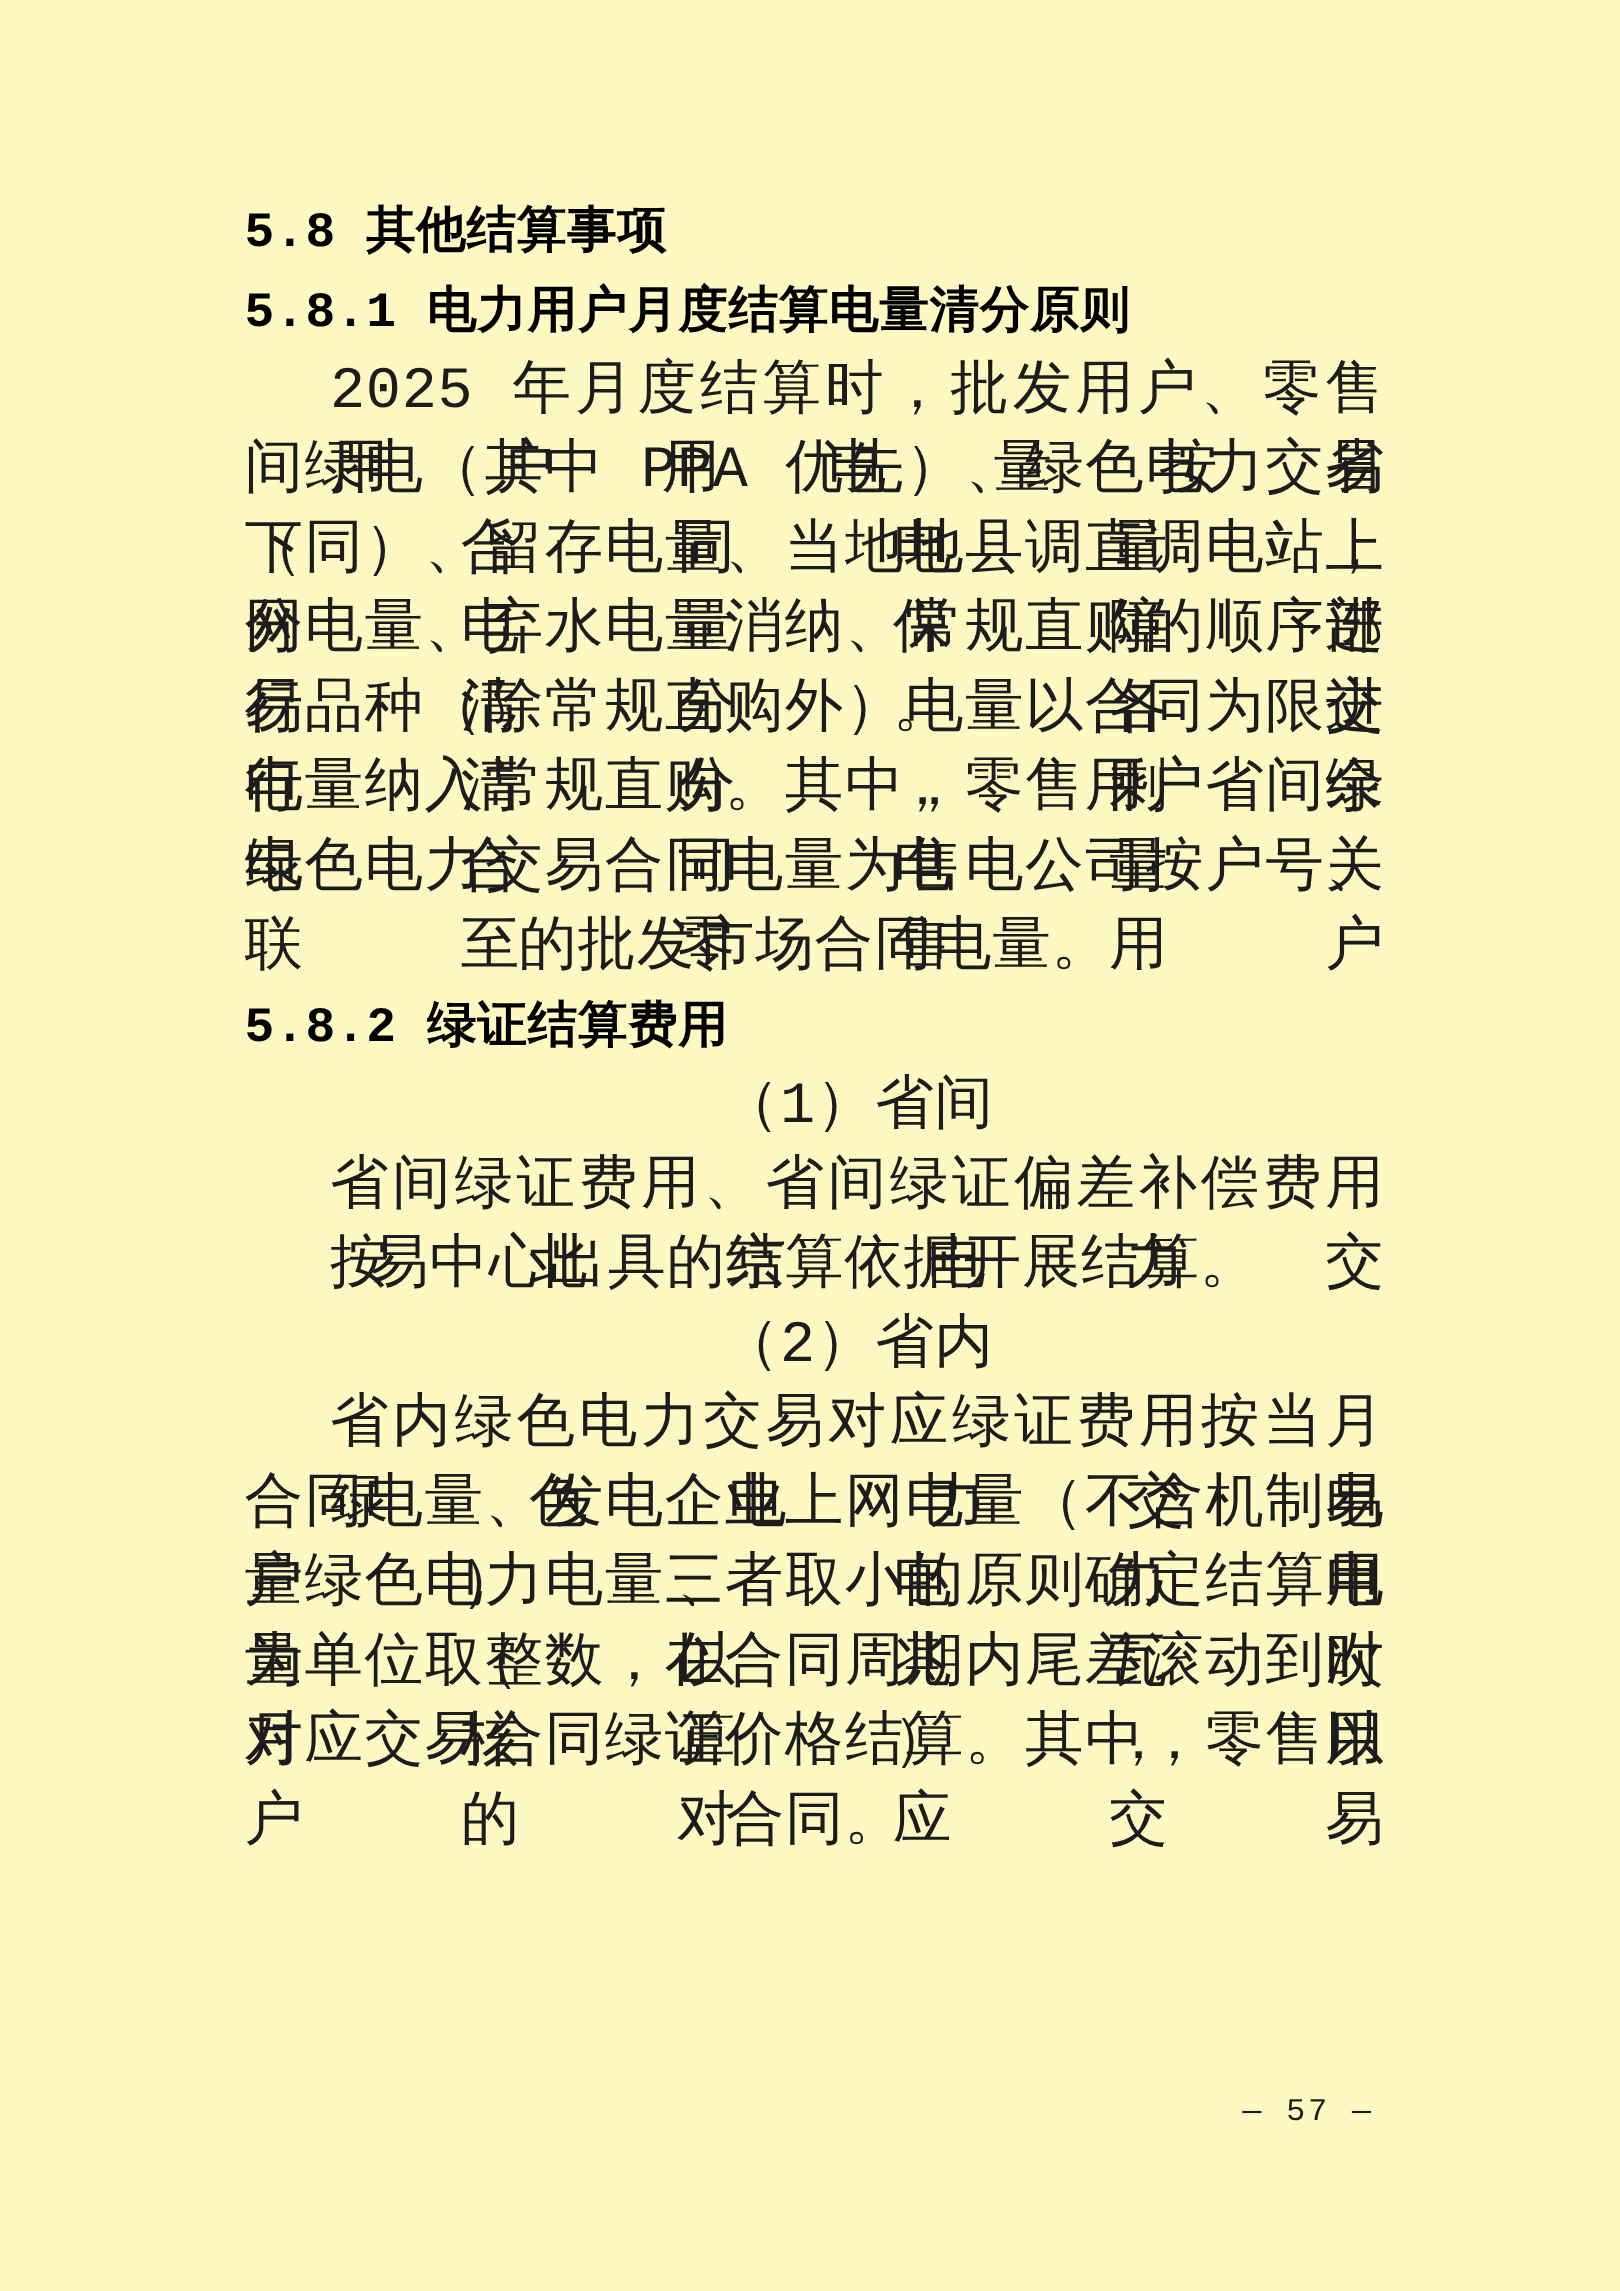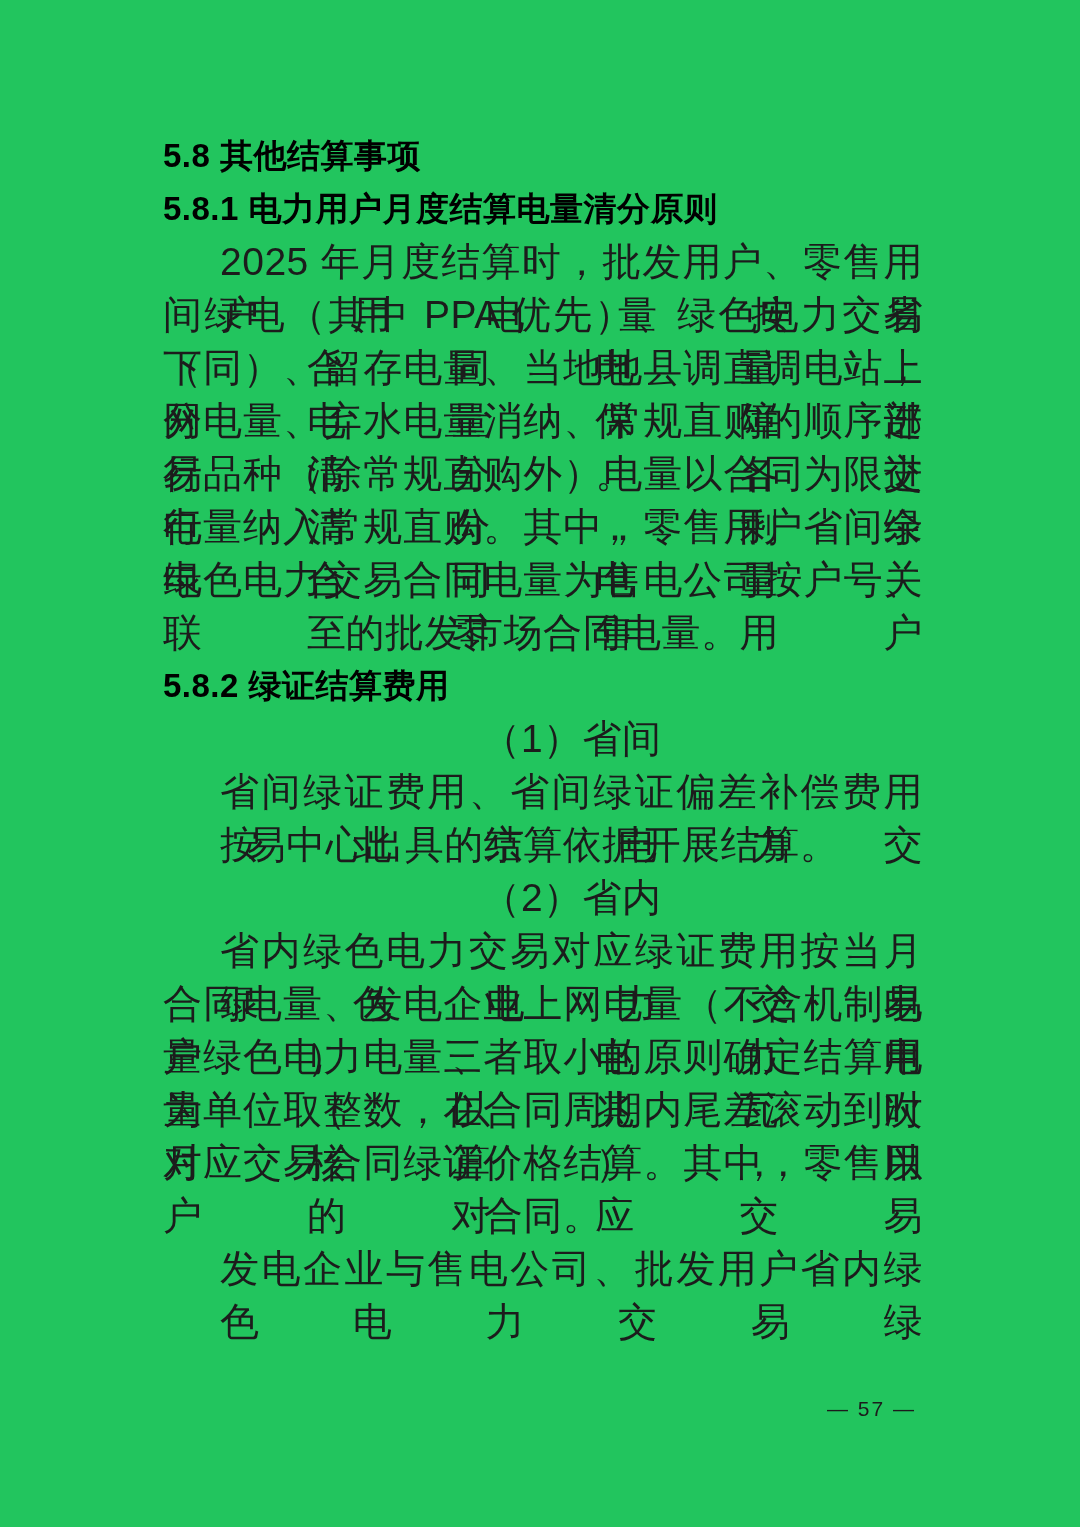--- a/index.html
+++ b/index.html
@@ -4,23 +4,23 @@
 <style>
   html, body {
     margin: 0;
     padding: 0;
     background: #ffffff;
   }
   .page {
     position: relative;
     width: 1080px;
     height: 1527px;
-    background: #22c55e;
+    background: #fef9c3;
     overflow: hidden;
-    font-family: Liberation Sans, sans-serif;
+    font-family: Liberation Mono, monospace;
     color: #1c1c1c;
   }
   .content {
     position: absolute;
     top: 129px;
     left: 163px;
     width: 760px;
   }
   .ln {
     height: 53px;
@@ -87,16 +87,15 @@
     <div class="ln li">（1）省间</div>
     <div class="ln ji">省间绿证费用、省间绿证偏差补偿费用按北京电力交</div>
     <div class="ln l">易中心出具的结算依据开展结算。</div>
     <div class="ln li">（2）省内</div>
     <div class="ln ji">省内绿色电力交易对应绿证费用按当月绿色电力交易</div>
     <div class="ln j">合同电量、发电企业上网电量（不含机制电量）、电力用</div>
     <div class="ln j">户绿色电力电量三者取小的原则确定结算电量（以兆瓦时</div>
     <div class="ln j">为单位取整数，在合同周期内尾差滚动到次月核算），以</div>
     <div class="ln j">对应交易合同绿证价格结算。其中，零售用户的对应交易</div>
     <div class="ln l">合同。</div>
-    <div class="ln ji">发电企业与售电公司、批发用户省内绿色电力交易绿</div>
   </div>
   <div class="footer">— 57 —</div>
 </div>
 
 </body></html>

